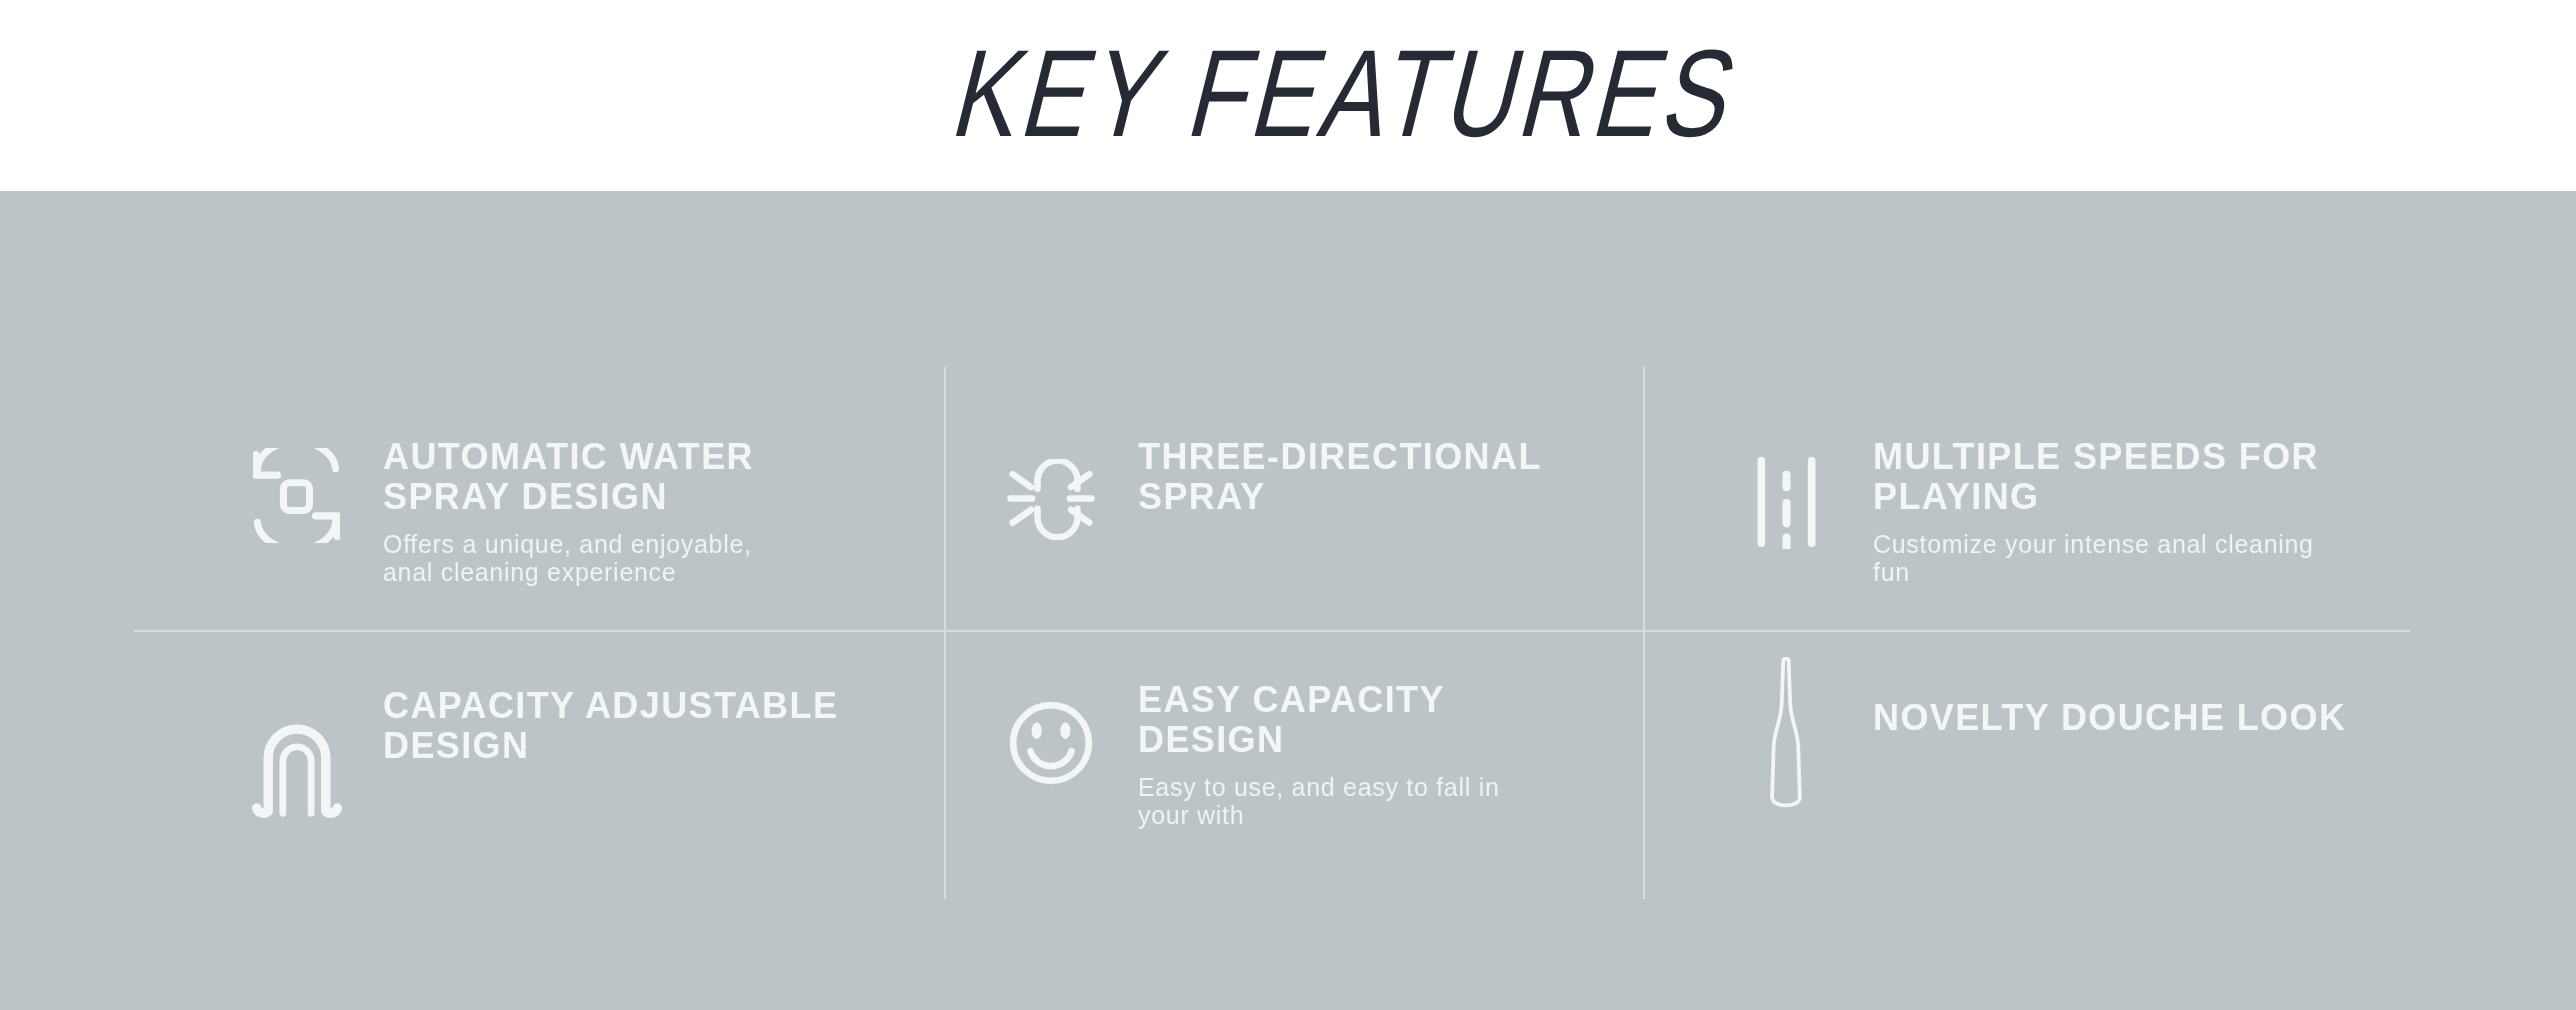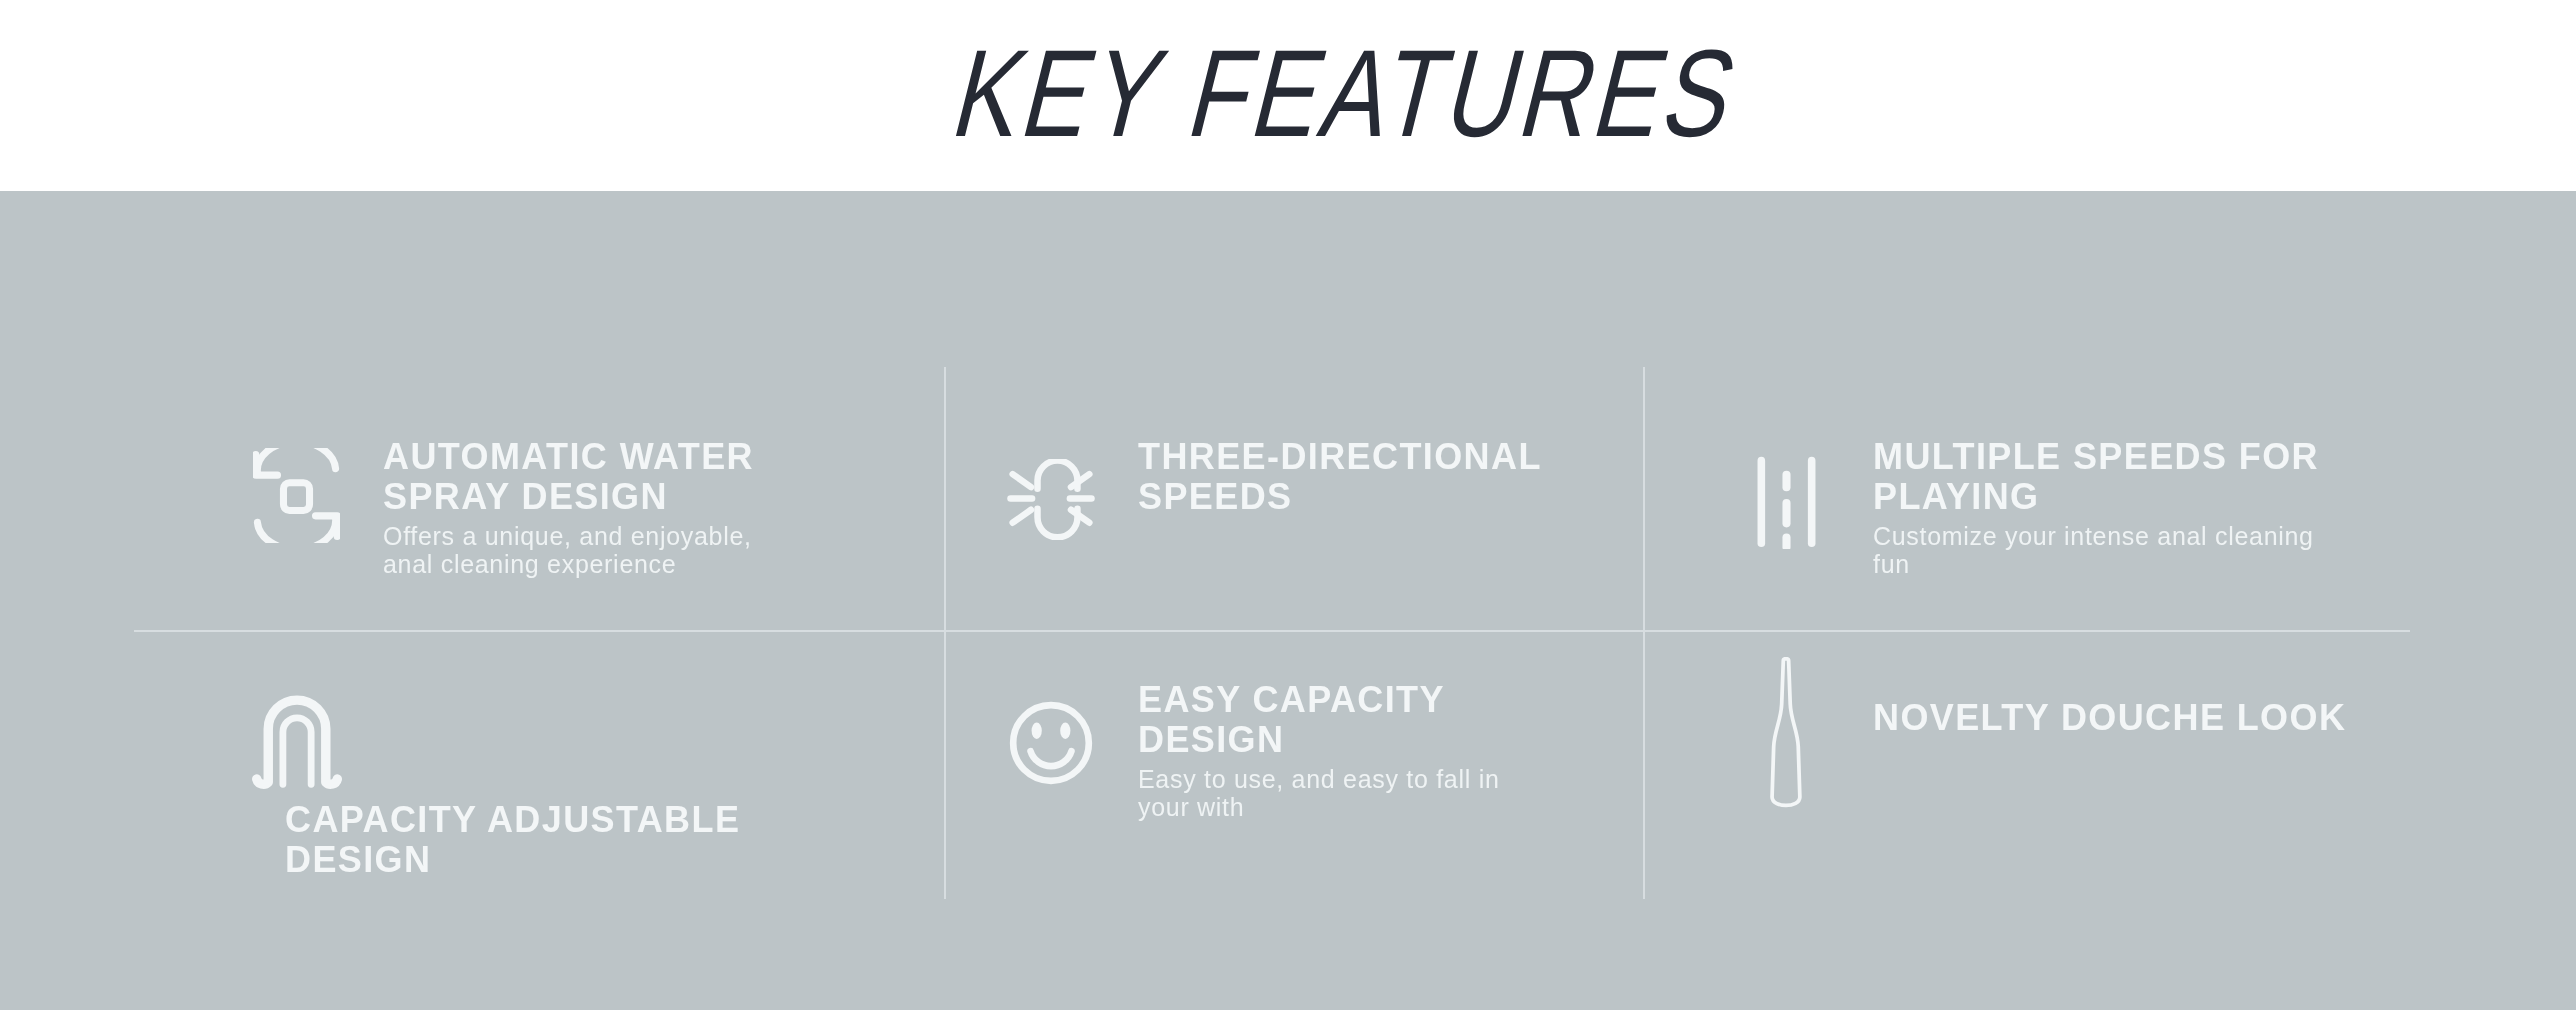--- a/index.html
+++ b/index.html
@@ -32,28 +32,28 @@
   
   .feature{position:absolute;display:flex;align-items:flex-start;color:#f3f6f7;}
   .icon-box{width:98px;flex:0 0 98px;display:flex;justify-content:center;}
   .icon-box svg{display:block;}
   .ftext{margin-left:38px;display:flex;flex-direction:column;}
   .ftitle{
     font-size:36px;font-weight:bold;letter-spacing:1.4px;line-height:1.12;
     white-space:pre-line;color:#f3f6f7;
   }
   .fdesc{
-    margin-top:4px;font-size:25px;font-weight:normal;letter-spacing:0.7px;
+    margin-top:12px;font-size:25px;font-weight:normal;letter-spacing:0.7px;
     line-height:1.14;white-space:pre-line;color:#eff3f4;
   }
 
   .feature.f1{left:247px;top:246px;}  .f1 .icon-box{margin-top:11px;}
   .feature.f2{left:1002px;top:246px;} .f2 .icon-box{margin-top:22px;}
   .feature.f3{left:1737px;top:246px;} .f3 .icon-box{margin-top:17.4px;}
-  .feature.f4{left:247px;top:466px;flex-direction:column;}  .f4 .icon-box{margin-top:6.5px;}
+  .feature.f4{left:247px;top:495px;}  .f4 .icon-box{margin-top:6.5px;}
   .feature.f5{left:1002px;top:489px;} .f5 .icon-box{margin-top:17.4px;}
   .feature.f6{left:1737px;top:507px;} .f6 .icon-box{margin-top:-41px;}
 
   .icon-stroke{fill:none;stroke:#f3f6f7;stroke-linecap:round;stroke-linejoin:round;}
 </style>
 </head>
 <body>
 
 <div class="top-band">
   <div class="page-title">KEY FEATURES</div>
@@ -91,21 +91,21 @@
         <path class="icon-stroke" stroke-width="12" d="M 14 28 L 48 52"></path>
         <path class="icon-stroke" stroke-width="12" d="M 10 73 L 50 73"></path>
         <path class="icon-stroke" stroke-width="12" d="M 14 118 L 48 94"></path>
         <path class="icon-stroke" stroke-width="12" d="M 156 28 L 122 52"></path>
         <path class="icon-stroke" stroke-width="12" d="M 160 73 L 120 73"></path>
         <path class="icon-stroke" stroke-width="12" d="M 156 118 L 122 94"></path>
       </svg>
     </div>
     <div class="ftext">
       <div class="ftitle">THREE-DIRECTIONAL
-SPEEDS</div>
+SPRAY</div>
     </div>
   </div>
 
   <div class="feature f3">
     <div class="icon-box">
       <svg width="81" height="95" viewBox="0 0 150 200">
         <path class="icon-stroke" stroke-width="16" d="M 22 14 L 22 188"></path>
         <path class="icon-stroke" stroke-width="17" d="M 75 44 L 75 70"></path>
         <path class="icon-stroke" stroke-width="17" d="M 75 103 L 75 146"></path>
         <path class="icon-stroke" stroke-width="17" d="M 75 176 L 75 196"></path>

